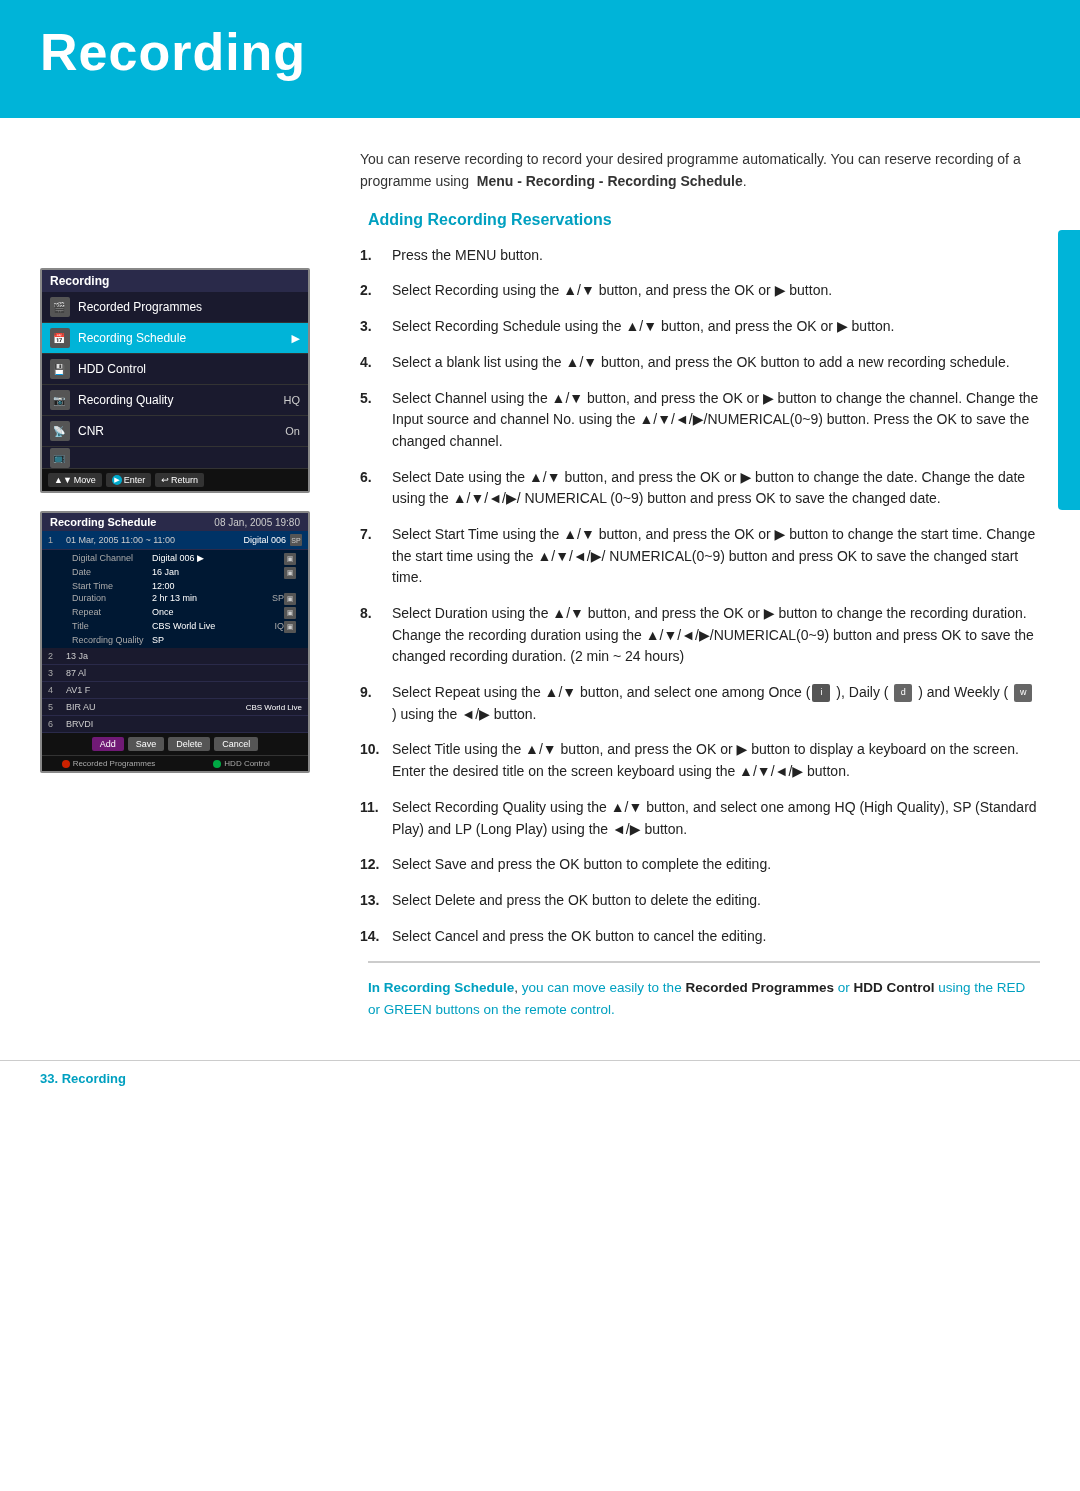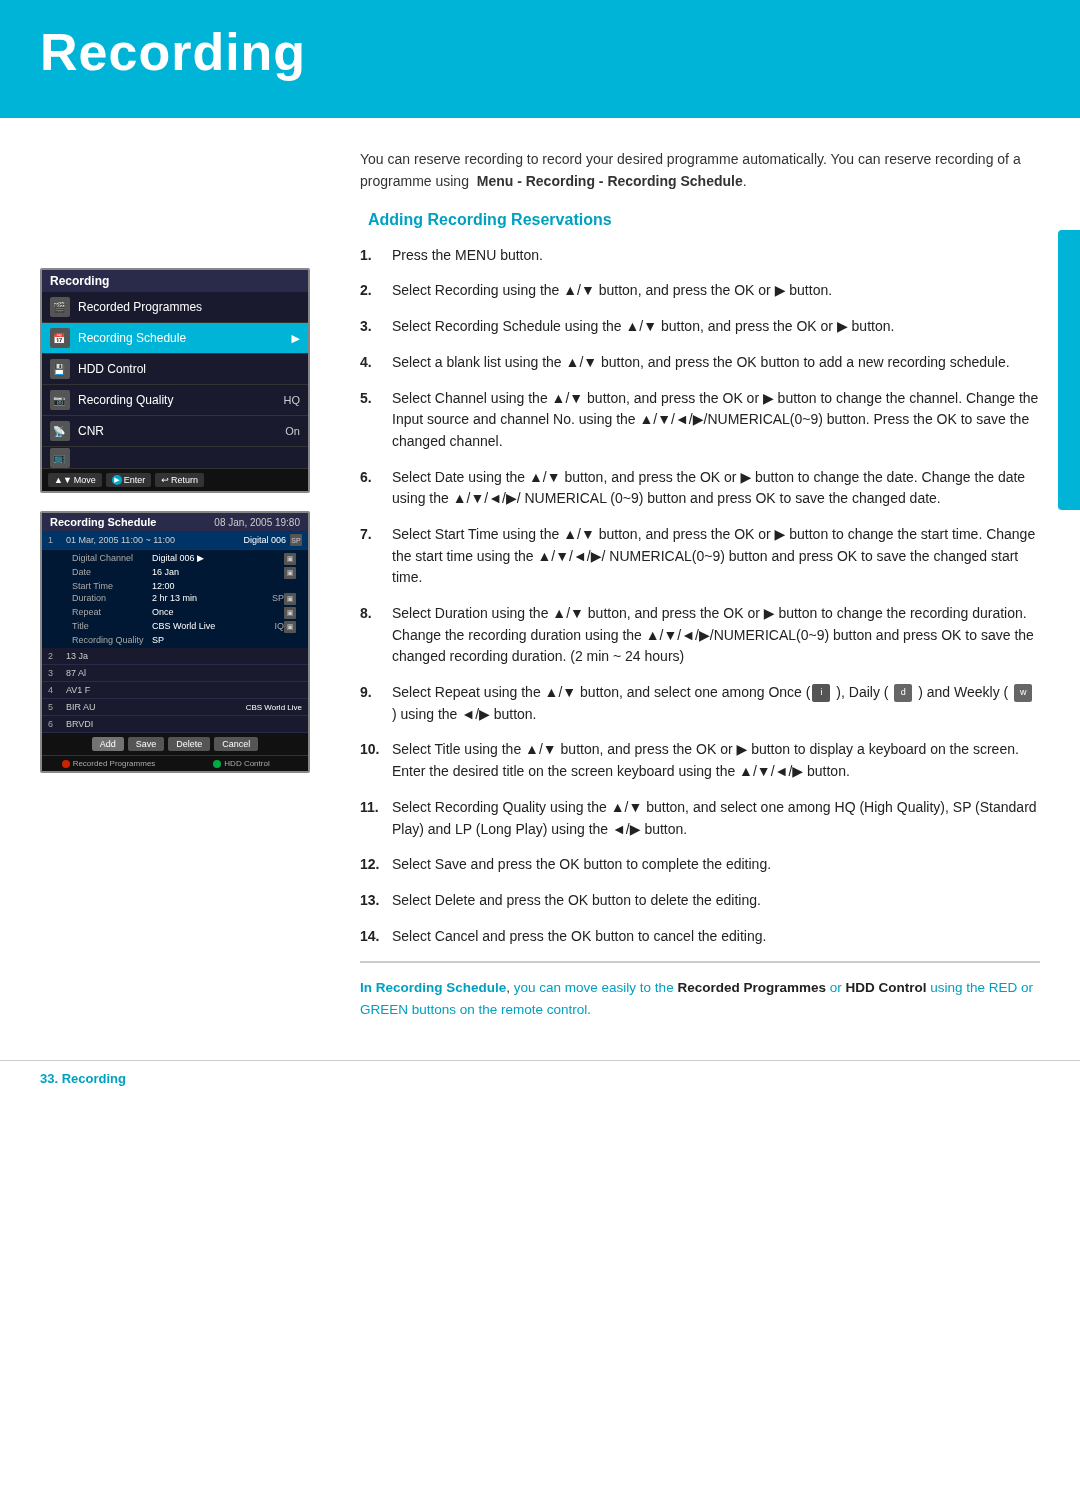--- a/index.html
+++ b/index.html
@@ -226,21 +226,21 @@
       background: #111;
       justify-content: center;
     }
     .sched-btn {
       background: #555;
       color: #fff;
       font-size: 9px;
       padding: 2px 8px;
       border-radius: 2px;
     }
-    .sched-btn.add-btn { background: #737373; }
+    .sched-btn.add-btn { background: #701a75; }
     .sched-tabs {
       display: flex;
       background: #111;
       border-top: 1px solid #333;
     }
     .sched-tab {
       flex: 1;
       text-align: center;
       padding: 3px;
       font-size: 9px;
@@ -325,20 +325,21 @@
       margin: 0 2px;
     }
 
     .tip-box {
       border-top: 2px solid #ccc;
       padding-top: 14px;
       margin-top: 10px;
       font-size: 13.5px;
       line-height: 1.6;
       color: #333;
+      margin-left: 8px;
     }
     .tip-box .highlight-cyan { color: #00a0c0; font-weight: bold; }
     .tip-box .highlight-bold { font-weight: 900; color: #222; }
     .tip-box .highlight-cyan-text { color: #00a0c0; }
 
     
     .footer {
       border-top: 1px solid #ccc;
       padding: 10px 40px;
       font-size: 13px;

